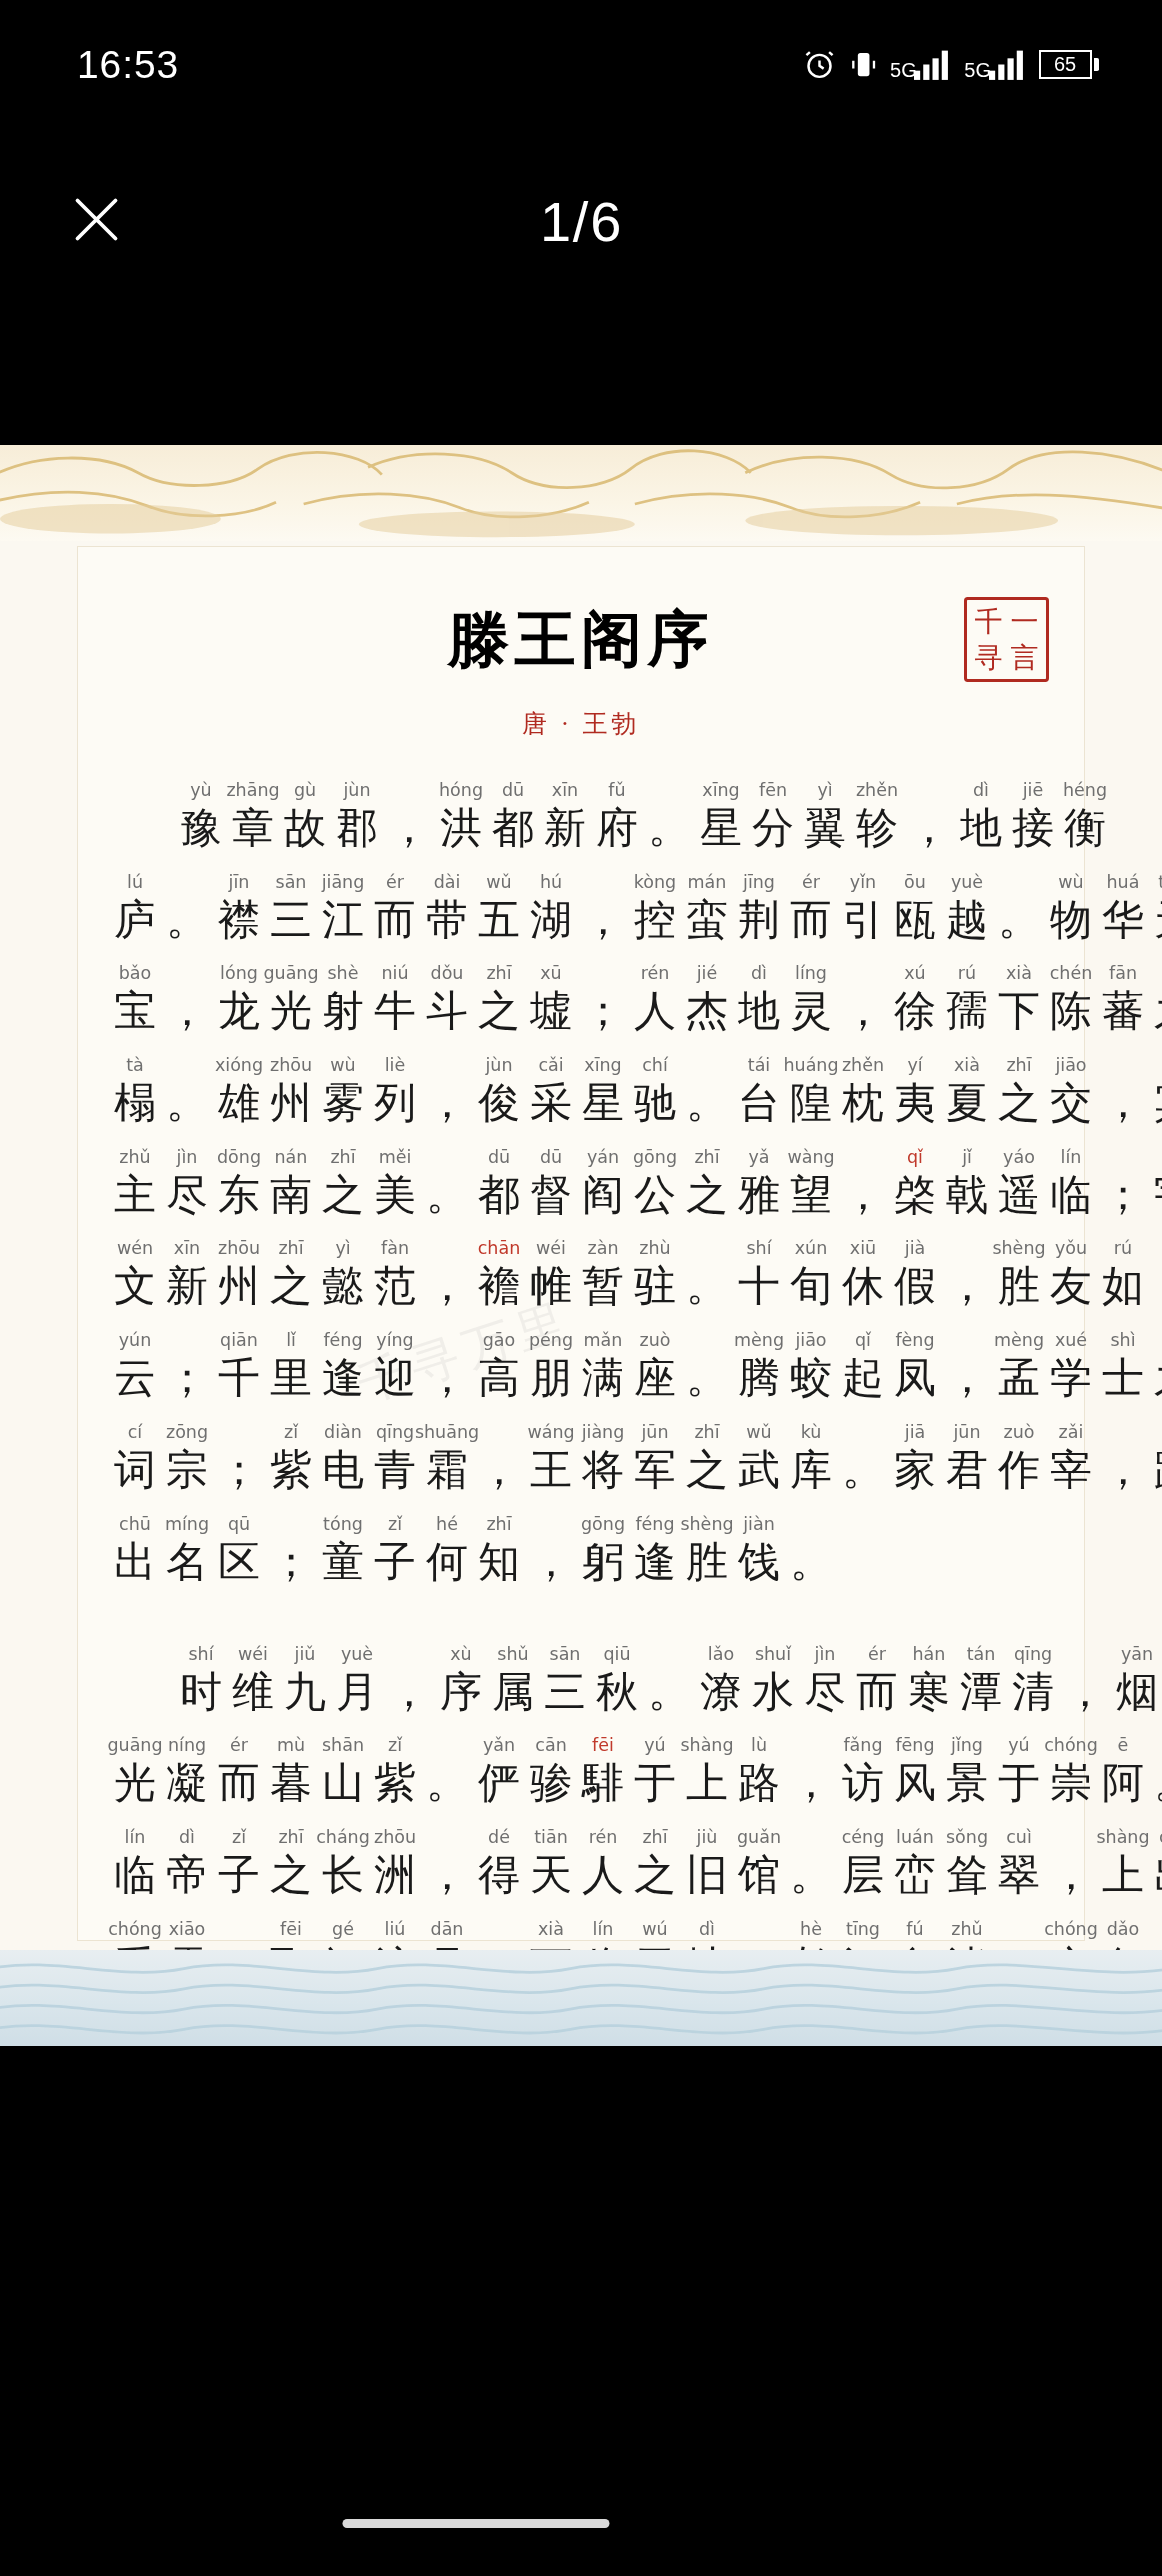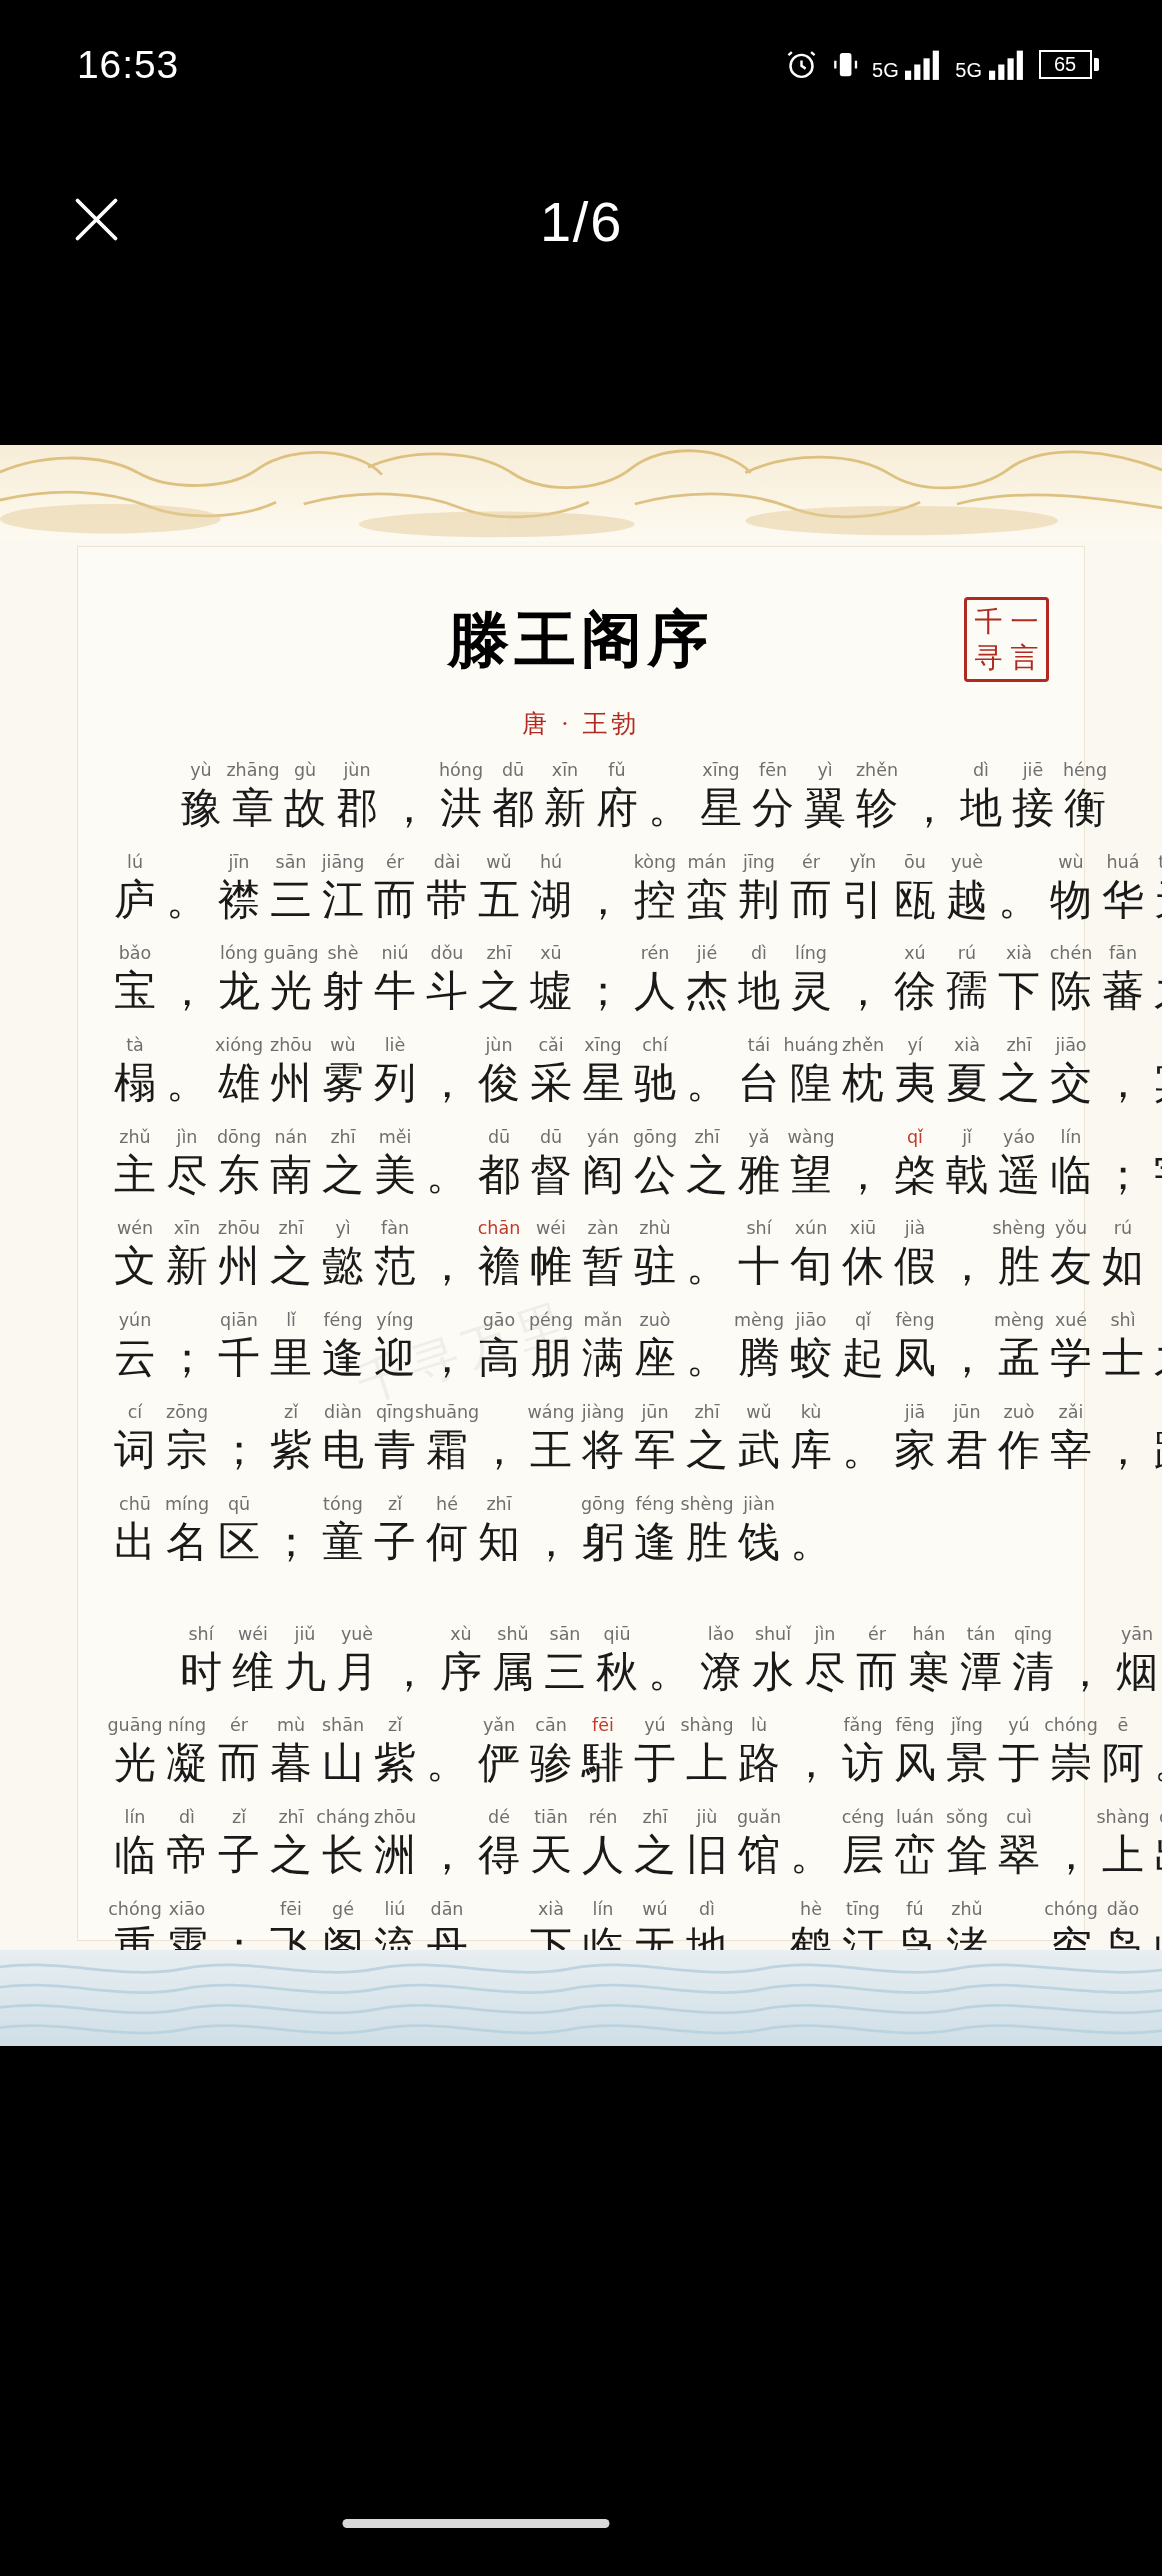--- a/index.html
+++ b/index.html
@@ -39,21 +39,21 @@
     align-items: center;
     gap: 13px;
   }
   .status-icons svg { display: block; }
   .net-label {
     font-size: 20px;
     line-height: 1;
     color: #fff;
     margin-right: -7.4px;
   }
-  .net-group { display: flex; align-items: flex-end; gap: 14px; }
+  .net-group { display: flex; align-items: flex-end; gap: 5px; }
   .battery {
     display: flex;
     align-items: center;
     gap: 2.8px;
   }
   .battery-body {
     width: 53px;
     height: 29px;
     border: 2.8px solid #fff;
     border-radius: 0;
@@ -168,21 +168,21 @@
     font-family: "Liberation Serif", serif;
     font-size: 28px;
     line-height: 1.05;
     padding: 3.7px;
   }
   .seal span { display: block; }
 
   
   .poem-body {
     position: absolute;
-    top: 212px;
+    top: 232px;
     left: 0;
     width: 1008px;
     padding: 0 31px;
   }
   .stanza { margin-bottom: 53px; }
   .verse-line {
     display: flex;
     flex-wrap: nowrap;
     align-items: flex-end;
     justify-content: flex-start;

